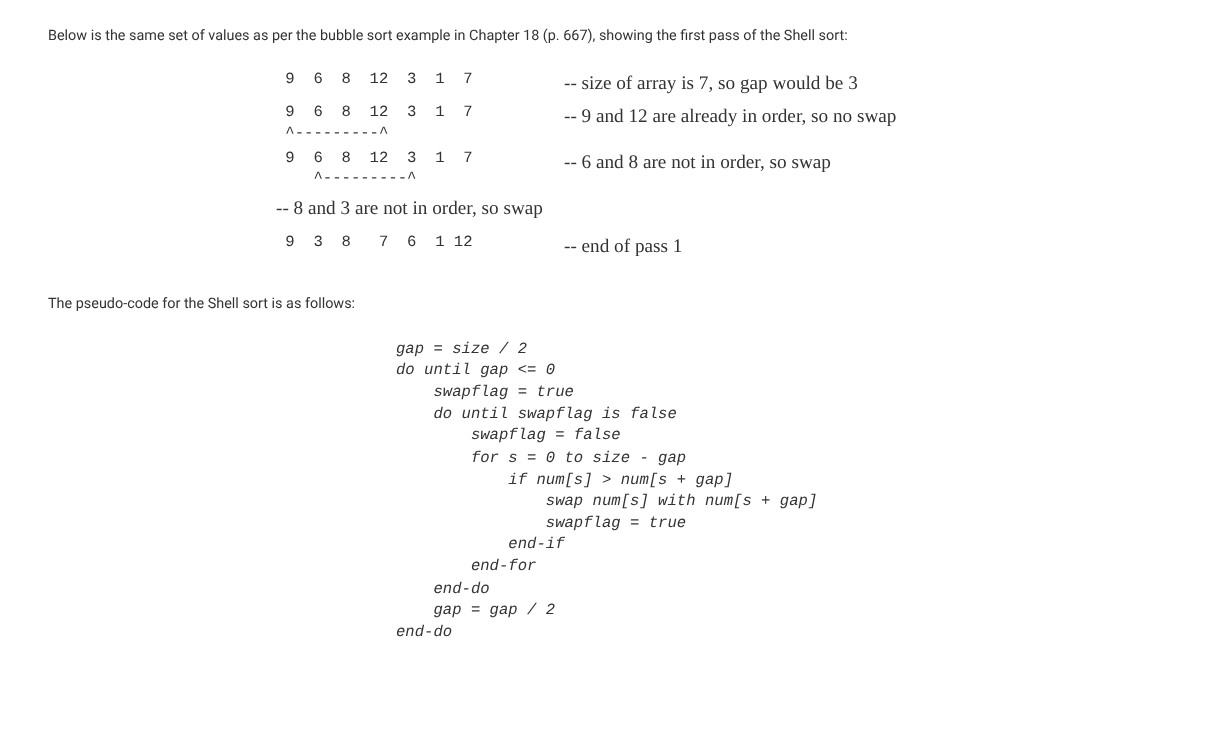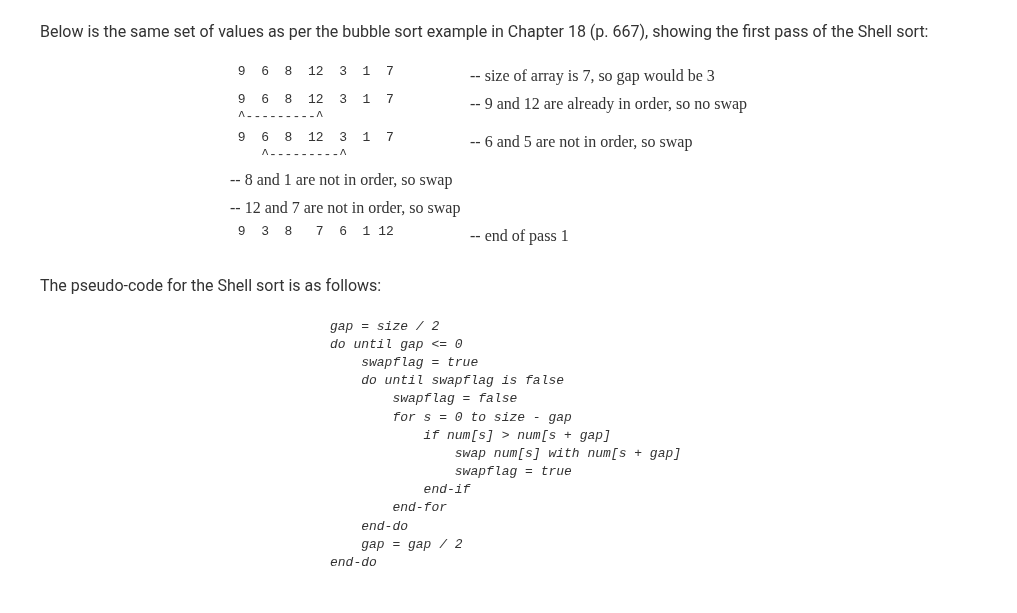--- a/index.html
+++ b/index.html
@@ -6,21 +6,21 @@
       font-family: Georgia, 'Times New Roman', serif;
       font-size: 15px;
       color: #333;
       margin: 0;
       padding: 20px 40px;
       line-height: 1.5;
       background: #fff;
     }
     .intro-text, .mid-text {
       font-family: -apple-system, BlinkMacSystemFont, 'Segoe UI', Roboto, Arial, sans-serif;
-      font-size: 16px;
+      font-size: 12px;
       color: #333;
       margin-bottom: 20px;
     }
     .trace-block {
       margin-left: 190px;
       margin-bottom: 26px;
     }
     .trace-row {
       display: flex;
       align-items: flex-start;
@@ -64,29 +64,28 @@
 
   <div class="trace-row">
     <div class="trace-values"><span> 9  6  8  12  3  1  7</span>
 <span> ^---------^</span></div>
     <div class="trace-comment">-- 9 and 12 are already in order, so no swap</div>
   </div>
 
   <div class="trace-row">
     <div class="trace-values"><span> 9  6  8  12  3  1  7</span>
 <span>    ^---------^</span></div>
-    <div class="trace-comment">-- 6 and 5 are not in order, so swap</div>
+    <div class="trace-comment">-- 6 and 8 are not in order, so swap</div>
   </div>
 
   <div class="trace-row">
-    <div class="trace-comment">-- 8 and 1 are not in order, so swap</div>
+    <div class="trace-comment">-- 8 and 3 are not in order, so swap</div>
   </div>
 
   <div class="trace-row">
-    <div class="trace-comment">-- 12 and 7 are not in order, so swap</div>
   </div>
 
   <div class="trace-row">
     <div class="trace-values"><span> 9  3  8   7  6  1 12</span></div>
     <div class="trace-comment">-- end of pass 1</div>
   </div>
 </div>
 
 <div class="mid-text">The pseudo-code for the Shell sort is as follows:</div>
 

